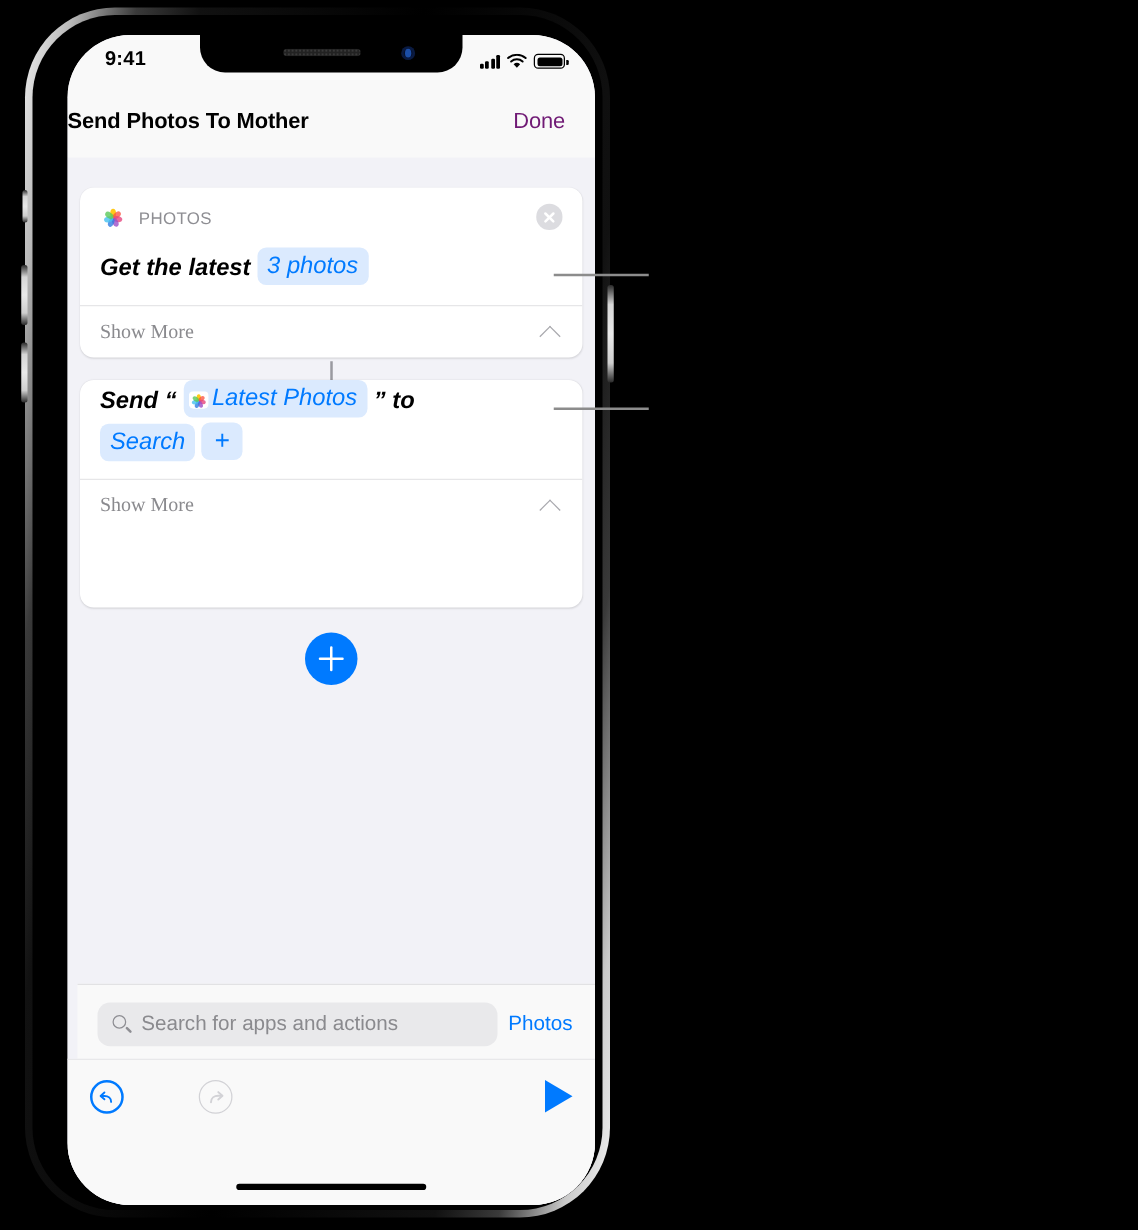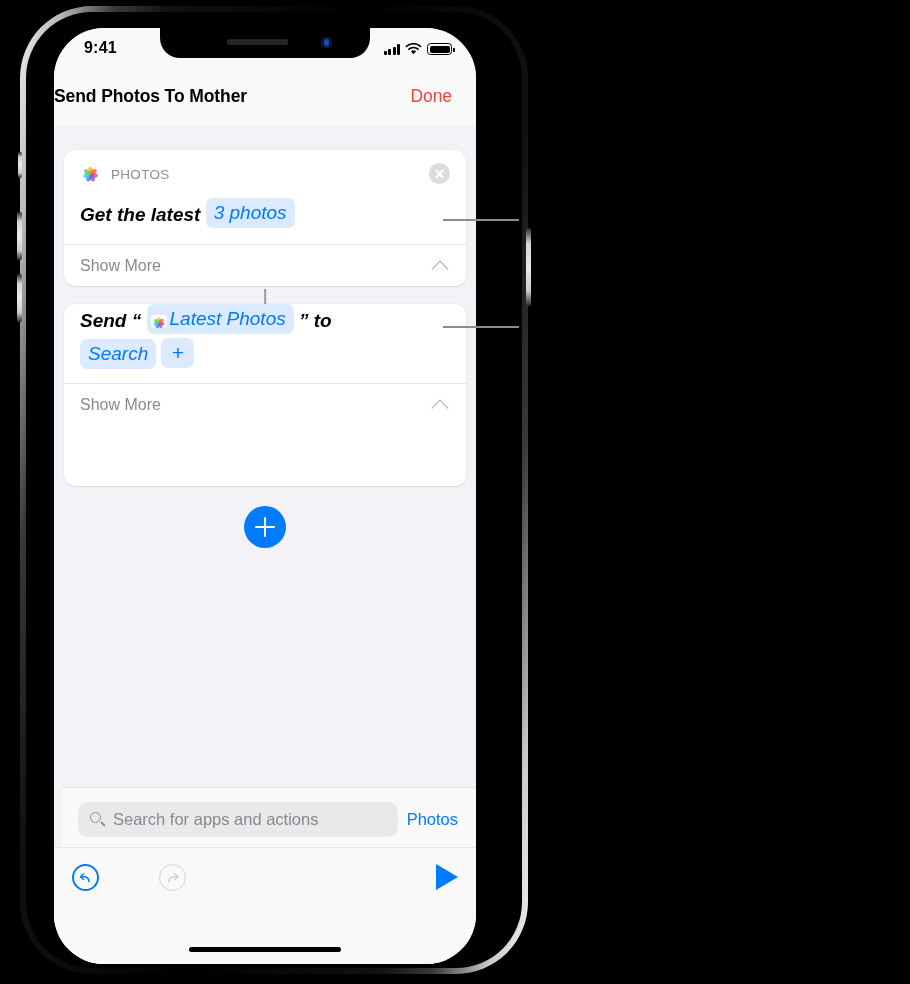--- a/index.html
+++ b/index.html
@@ -14,21 +14,21 @@
     overflow: hidden;
     font-family: "Liberation Sans", sans-serif;
     -webkit-font-smoothing: antialiased;
   }
 
   
   #phone-frame {
     position: absolute;
     left: 20px;
     top: 6px;
-    width: 508px;
+    width: 468px;
     height: 968px;
     border-radius: 72px;
     background: linear-gradient(100deg,#f2f2f2 0%,#b9b9b9 6%,#3a3a3a 14%,#111 22%,#000 50%,#111 78%,#3a3a3a 86%,#c9c9c9 94%,#f4f4f4 100%);
     box-sizing: border-box;
   }
   #phone-frame-inner {
     position: absolute;
     left: 6px;
     top: 6px;
     right: 6px;
@@ -162,21 +162,21 @@
     text-align: left;
     font-size: 17.5px;
     font-weight: bold;
     color: #000;
     letter-spacing: -0.1px;
   }
   #nav-done {
     position: absolute;
     right: 24px; top: 14px;
     font-size: 17.5px;
-    color: #ef4444;
+    color: #701a75;
     letter-spacing: -0.1px;
     cursor: pointer;
   }
 
   
   #content {
     position: absolute;
     top: 98px; left: 0; right: 0; bottom: 0;
     background: #f2f2f7;
   }
@@ -279,20 +279,21 @@
   .show-more {
     position: relative;
     height: 42px;
     cursor: pointer;
   }
   .show-more-label {
     position: absolute;
     left: 16px; top: 12px;
     font-size: 16px;
     color: #8a8a8e;
+    font-family: Liberation Serif, serif;
   }
   .chevron-up {
     position: absolute;
     right: 20px; top: 18px;
     width: 11px; height: 11px;
     border-left: 1.6px solid #a8a8ad;
     border-top: 1.6px solid #a8a8ad;
     transform: rotate(45deg);
   }
 

